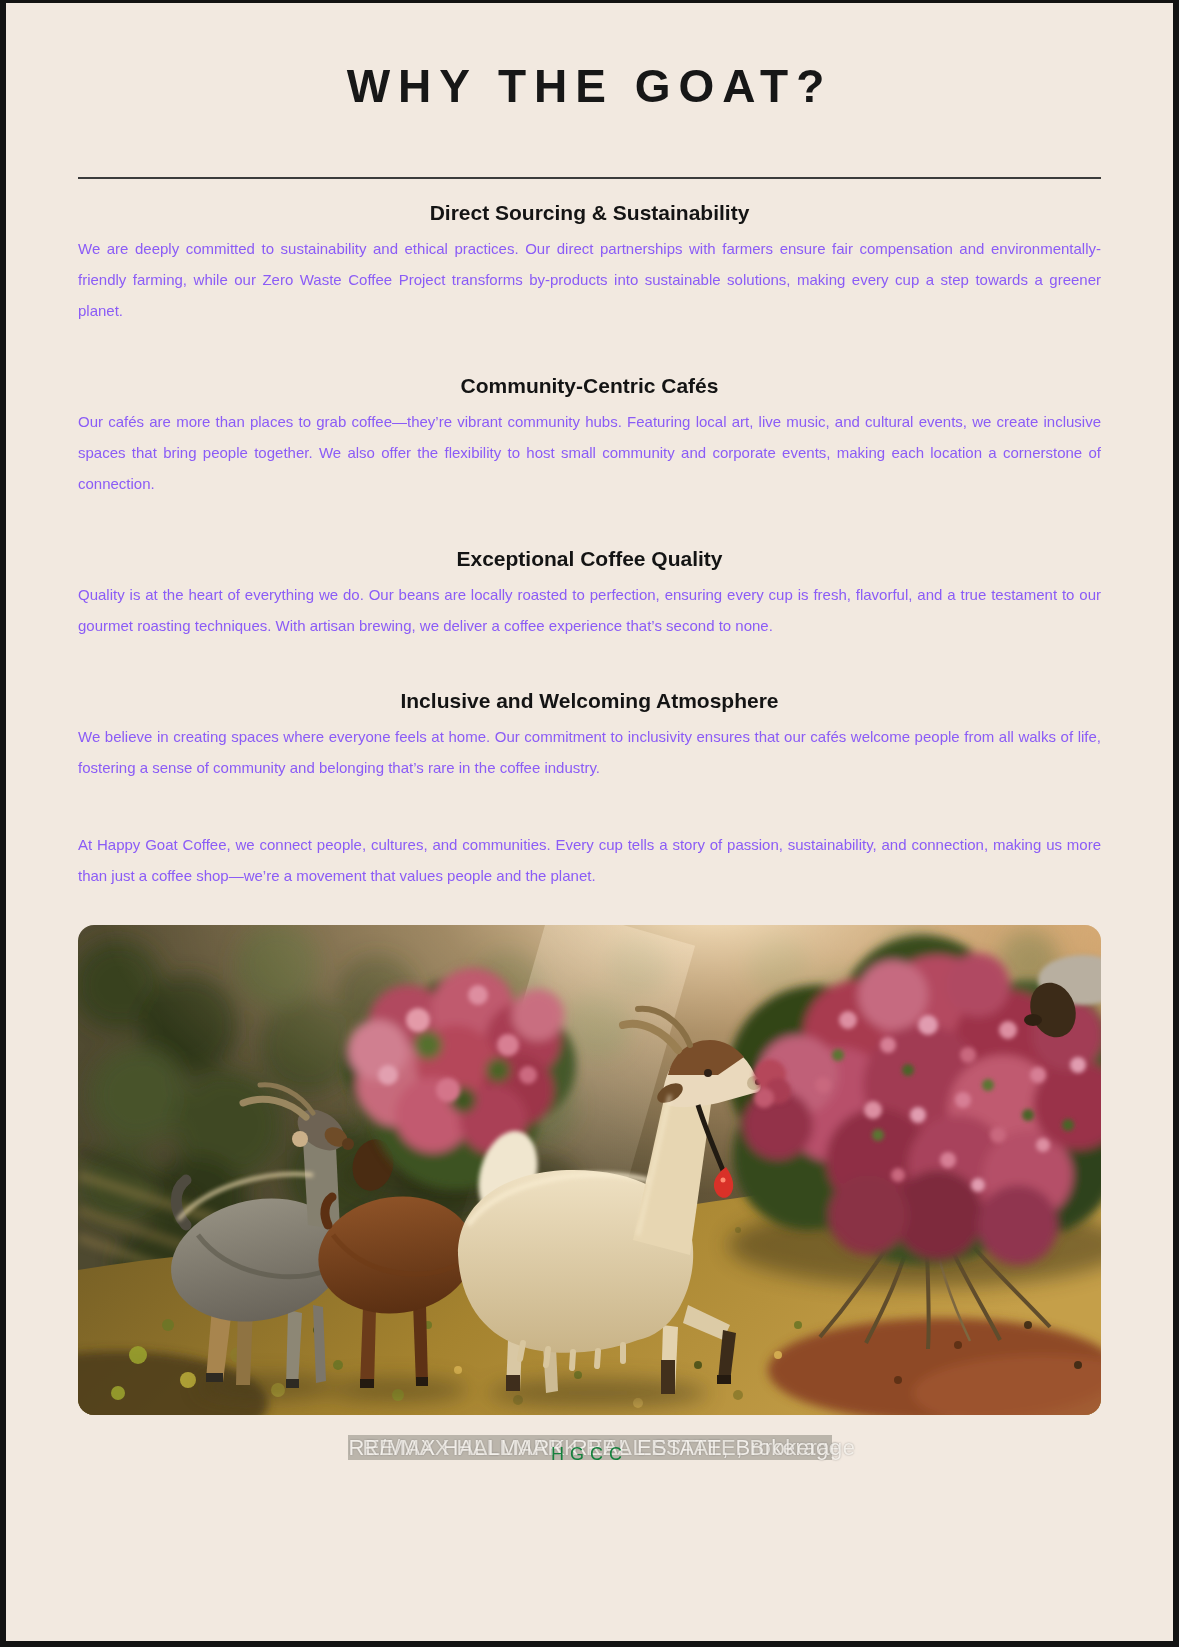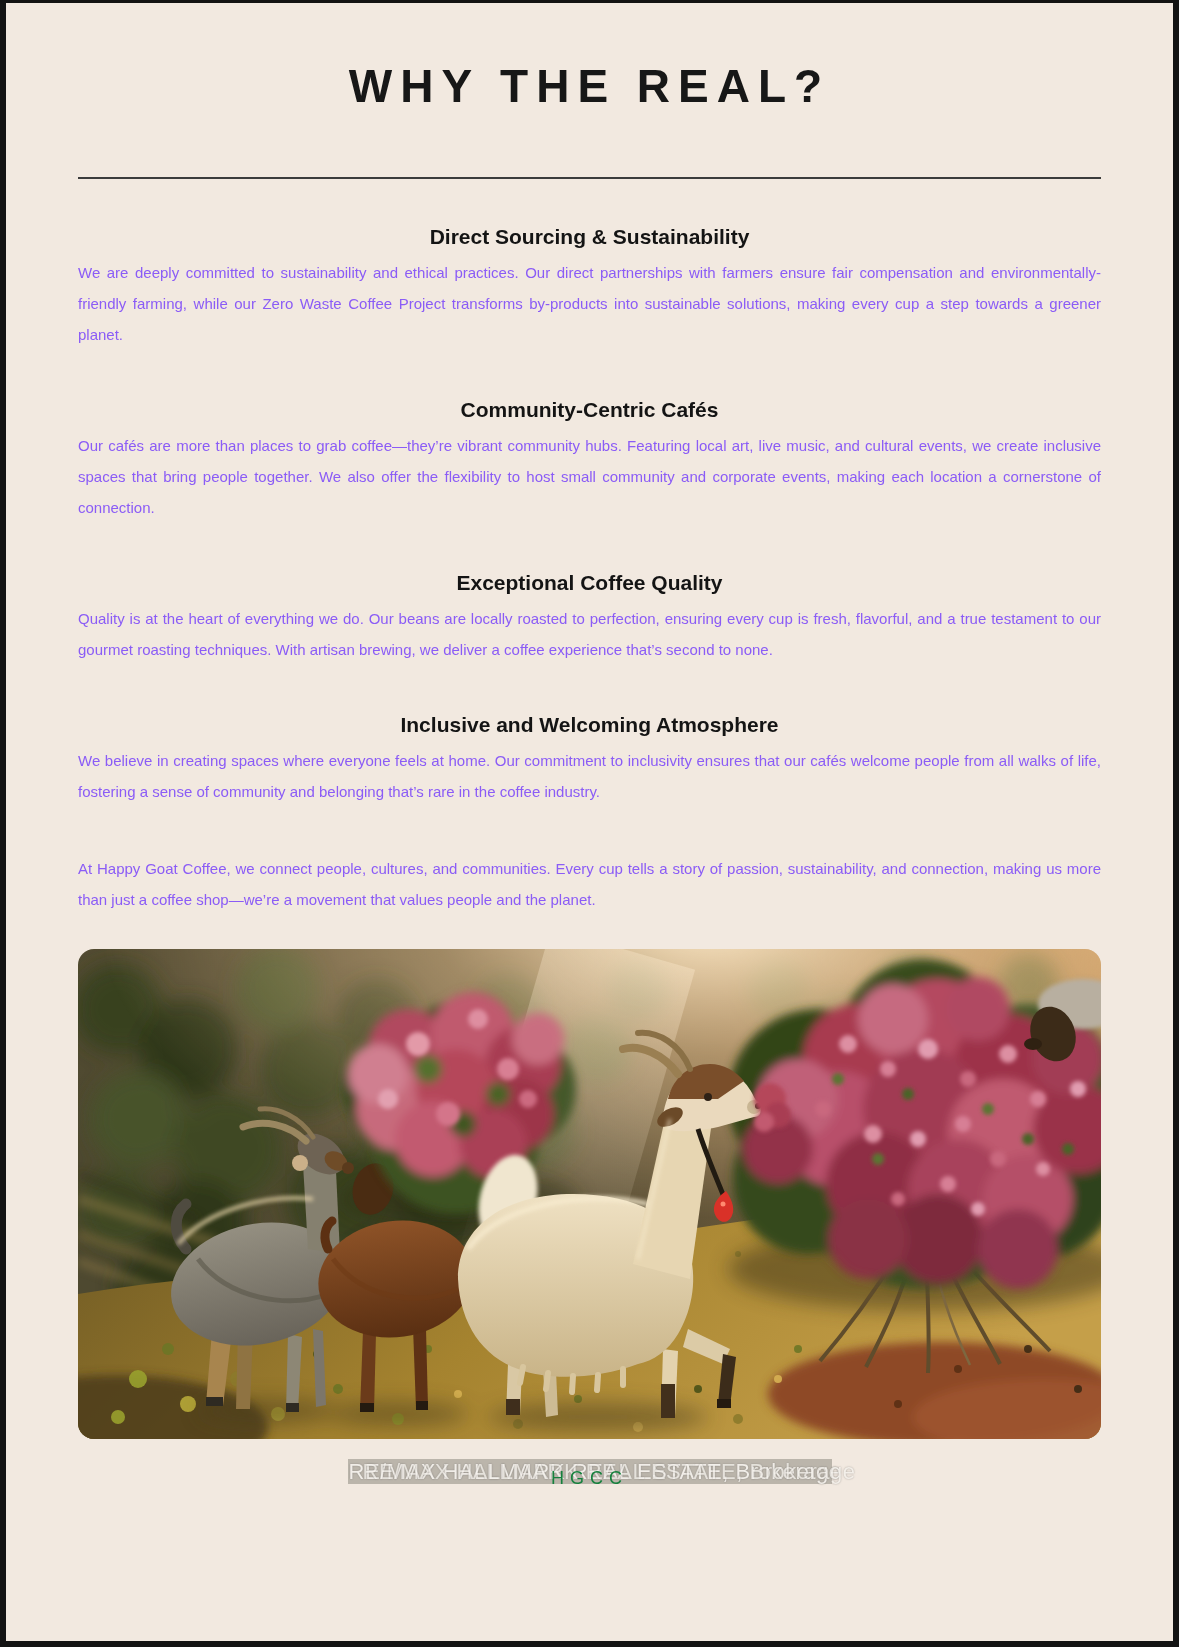--- a/index.html
+++ b/index.html
@@ -16,21 +16,21 @@
   .doc-title{
     margin:58px 0 0 0;text-align:center;
     font-size:46px;line-height:50px;font-weight:bold;
     letter-spacing:8px;color:#171717;
   }
   .title-rule{
     border:none;border-top:2px solid #3c3c3c;
     margin:66px 0 0 0;
   }
   .doc-section{margin-top:46px;}
-  .doc-section.first{margin-top:44px;}
+  .doc-section.first{margin-top:20px;}
   .section-heading{
     margin:0;text-align:center;font-size:21px;line-height:28px;
     font-weight:bold;color:#141414;
   }
   .section-body{
     margin:6px 0 0 0;font-size:15px;line-height:31px;
     text-align:justify;color:#8b5cf6;
   }
   .photo-wrap{
     margin-top:34px;width:1023px;height:490px;
@@ -54,21 +54,21 @@
     position:absolute;left:50%;top:9px;transform:translateX(-50%);
     font-size:18px;letter-spacing:6px;color:#15803d;font-weight:normal;
   }
 </style>
 </head>
 <body>
 
 <div class="page">
   <div class="content">
 
-    <h1 class="doc-title">WHY THE REAL?</h1>
+    <h1 class="doc-title">WHY THE GOAT?</h1>
     <hr class="title-rule">
 
     <div class="doc-section first">
       <h2 class="section-heading">Direct Sourcing &amp; Sustainability</h2>
       <p class="section-body">We are deeply committed to sustainability and ethical practices. Our direct partnerships with farmers ensure fair compensation and environmentally-friendly farming, while our Zero Waste Coffee Project transforms by-products into sustainable solutions, making every cup a step towards a greener planet.</p>
     </div>
 
     <div class="doc-section">
       <h2 class="section-heading">Community-Centric Cafés</h2>
       <p class="section-body">Our cafés are more than places to grab coffee—they’re vibrant community hubs. Featuring local art, live music, and cultural events, we create inclusive spaces that bring people together. We also offer the flexibility to host small community and corporate events, making each location a cornerstone of connection.</p>

